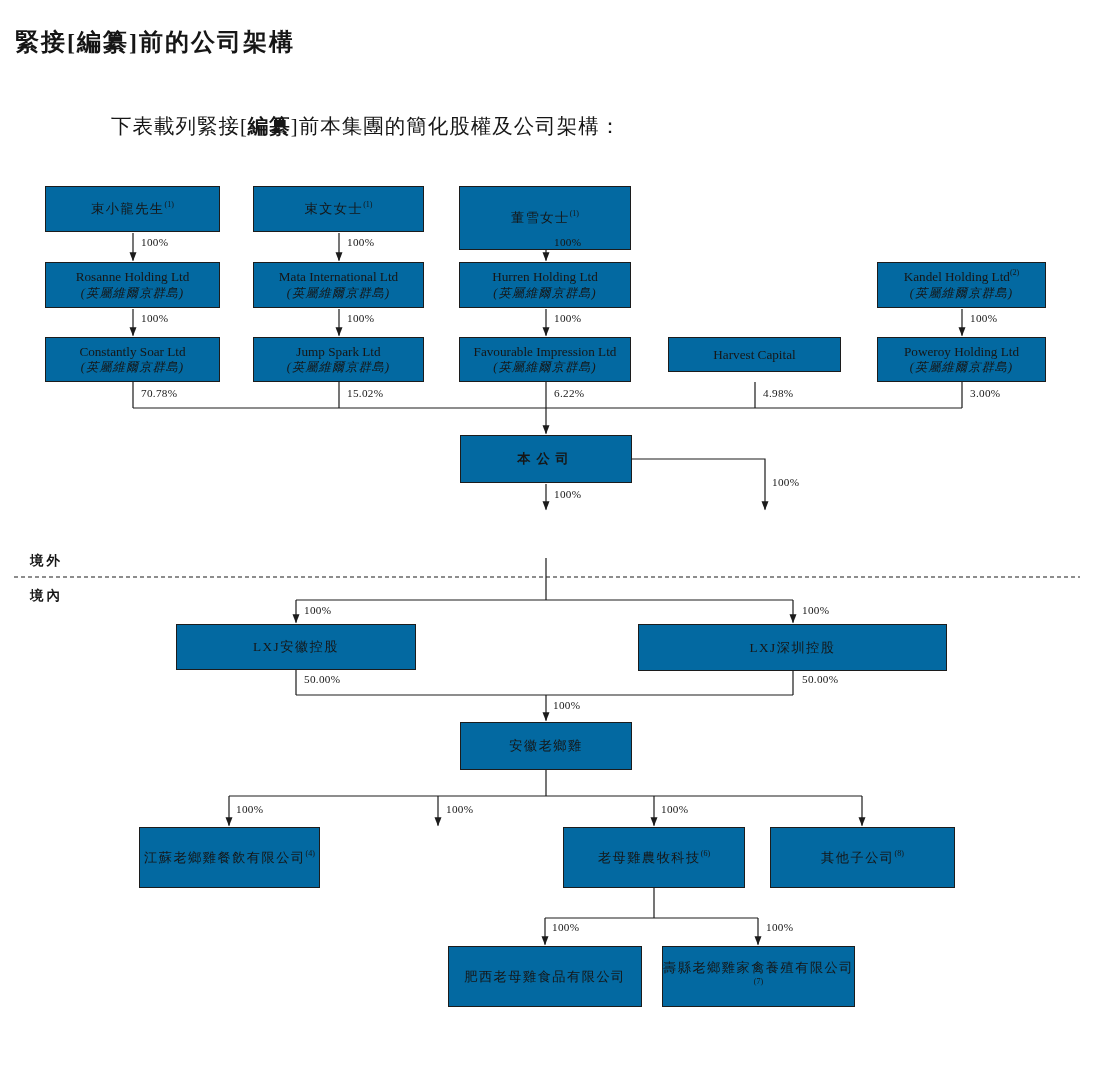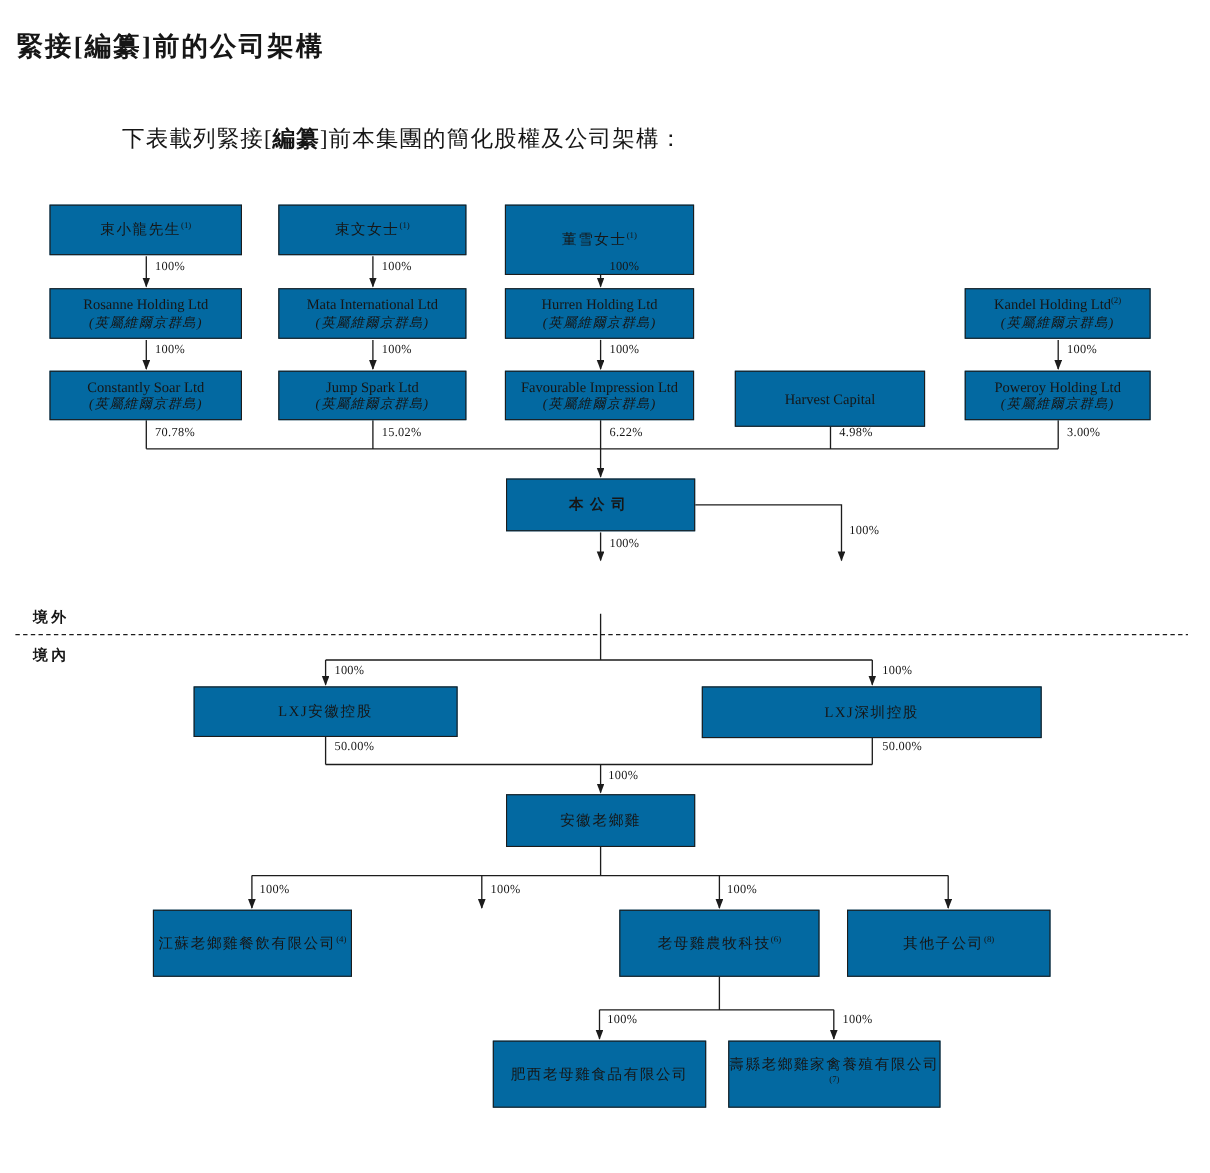--- a/index.html
+++ b/index.html
@@ -121,21 +121,21 @@
     <div class="sub">(英屬維爾京群島)</div>
   </div>
   <div class="node" style="left:253px;top:337px;width:171px;height:45px">
     <div>Jump Spark Ltd</div>
     <div class="sub">(英屬維爾京群島)</div>
   </div>
   <div class="node" style="left:459px;top:337px;width:172px;height:45px">
     <div>Favourable Impression Ltd</div>
     <div class="sub">(英屬維爾京群島)</div>
   </div>
-  <div class="node" style="left:668px;top:337px;width:173px;height:51px">
+  <div class="node" style="left:668px;top:337px;width:173px;height:35px">
     <div>Harvest Capital</div>
   </div>
   <div class="node" style="left:877px;top:337px;width:169px;height:45px">
     <div>Poweroy Holding Ltd</div>
     <div class="sub">(英屬維爾京群島)</div>
   </div>
 
   <div class="node" style="left:460px;top:435px;width:172px;height:48px">
     <div class="wide">本公司</div>
   </div>

